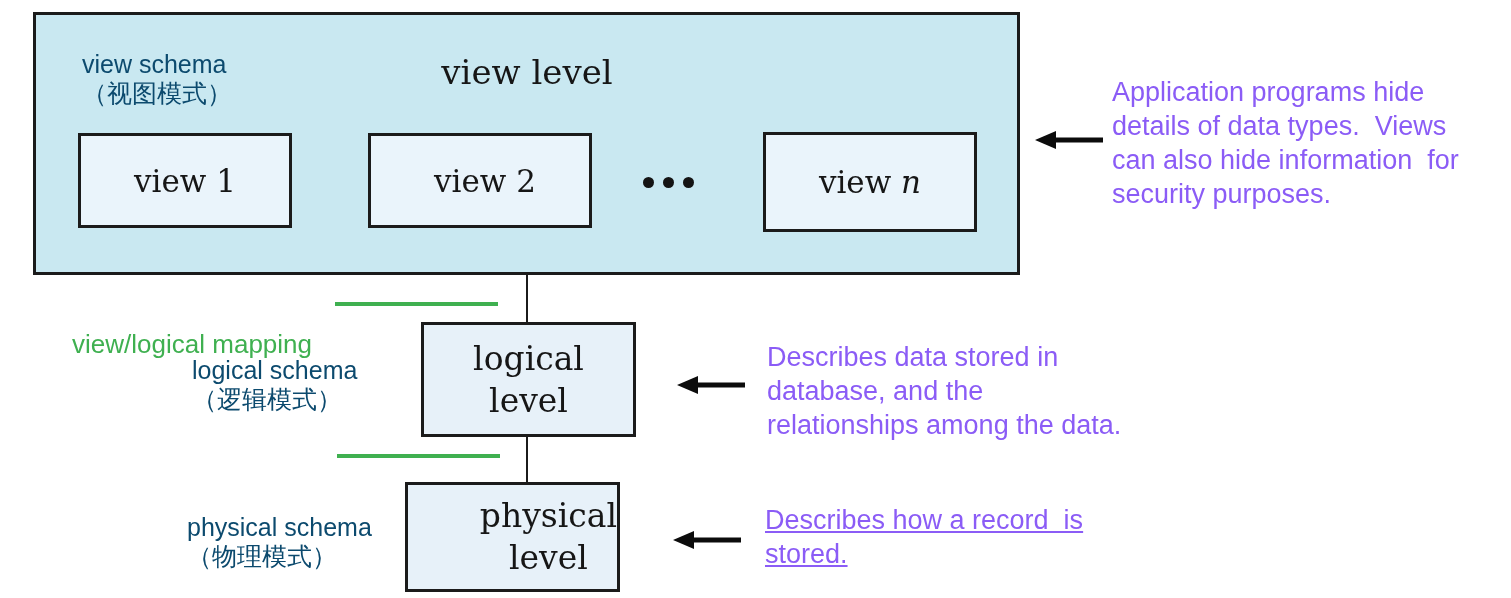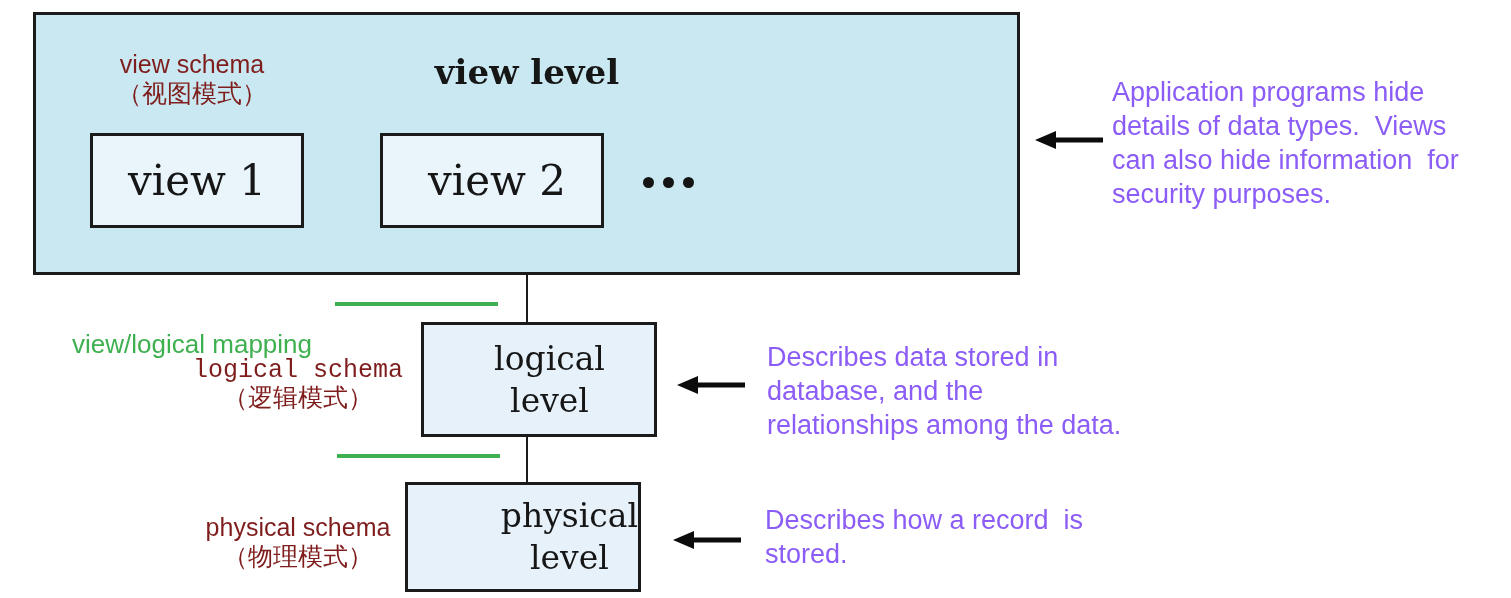--- a/index.html
+++ b/index.html
@@ -7,67 +7,66 @@
     position:relative;width:1511px;height:598px;background:#ffffff;
     font-family:"Liberation Sans",sans-serif;overflow:hidden;
   }
   .abs{position:absolute;}
   
   .big-box{
     left:33px;top:12px;width:981px;height:257px;
     background:#c9e8f1;border:3px solid #1b1b1b;
   }
   .serif{font-family:"DejaVu Serif","Liberation Serif",serif;color:#161616;}
-  .view-level-title{left:427px;top:52px;width:200px;text-align:center;font-size:34px;font-weight:bold;}
+  .view-level-title{left:427px;top:52px;width:200px;text-align:center;font-size:34px;}
   .inner-box{
     background:#eaf4fb;border:3px solid #1b1b1b;
     display:flex;align-items:center;justify-content:center;
-    font-size:42px;
-    margin-left:12px;
+    font-size:31px;
   }
   .view-box-1{left:78px;top:133px;width:208px;height:89px;}
   .view-box-2{left:368px;top:133px;width:208px;height:89px;padding-left:10px;}
   .view-box-n{left:763px;top:132px;width:208px;height:94px;}
   .italic{font-style:italic;}
   .prefix{white-space:pre;}
   .ellipsis{
     left:630px;top:170px;width:76px;height:24px;
     display:flex;align-items:center;justify-content:center;gap:9px;
   }
   .dot{width:11px;height:11px;border-radius:50%;background:#141414;}
   
   .schema-label{
-    color:#7f1d1d;text-align:center;font-size:25px;line-height:29px;white-space:pre-wrap;
+    color:#0c4a6e;font-size:25px;line-height:29px;white-space:pre-wrap;
   }
   .view-schema{left:82px;top:50px;width:220px;}
-  .logical-schema{left:192px;top:356px;width:212px;font-family:Liberation Mono, monospace;}
+  .logical-schema{left:192px;top:356px;width:212px;}
   .physical-schema{left:187px;top:513px;width:222px;}
   
   .mapping-label{color:#3fb050;font-size:26px;text-align:right;white-space:nowrap;margin-top:41px;}
   .mapping-1{left:40px;top:288px;width:272px;}
   .mapping-2{left:31px;top:440px;width:297px;}
   .green-line{height:4px;background:#3fb050;}
   .green-line-1{left:335px;top:302px;width:163px;}
   .green-line-2{left:337px;top:454px;width:163px;}
   
   .vline{width:2px;background:#1b1b1b;left:526px;}
   .vline-1{top:272px;height:50px;}
   .vline-2{top:435px;height:47px;}
   .level-box{
     background:#e7f1f9;border:3px solid #1b1b1b;
     display:flex;flex-direction:column;align-items:center;justify-content:center;
-    font-size:33px;line-height:42px;text-align:center;white-space:pre-wrap;padding-left:21px;
+    font-size:33px;line-height:42px;text-align:center;white-space:pre-wrap;
   }
   .logical-box{left:421px;top:322px;width:209px;height:109px;}
   .physical-box{left:405px;top:482px;width:209px;height:104px;align-items:flex-end;}
   
   .annotation{color:#8b5cf6;font-size:27px;line-height:34px;white-space:pre-wrap;}
   .annotation-1{left:1112px;top:75px;width:399px;}
   .annotation-2{left:767px;top:340px;width:480px;}
-  .annotation-3{left:765px;top:503px;width:420px;}
+  .annotation-3{left:765px;top:503px;width:420px;text-decoration:underline;}
   .arrow{width:68px;height:24px;}
   .arrow-1{left:1035px;top:128px;}
   .arrow-2{left:677px;top:373px;}
   .arrow-3{left:673px;top:528px;}
 </style>
 </head>
 <body>
 
 <div id="canvas">
 
@@ -85,20 +84,24 @@
   <div class="abs inner-box serif view-box-2">
     <span>view 2</span>
   </div>
 
   <div class="abs ellipsis" aria-label="...">
     <span class="dot"></span>
     <span class="dot"></span>
     <span class="dot"></span>
   </div>
 
+  <div class="abs inner-box serif view-box-n">
+    <span class="prefix">view </span>
+      <span class="italic">n</span>
+  </div>
 
   <div class="abs vline vline-1"></div>
   <div class="abs vline vline-2"></div>
 
   <div class="abs mapping-label mapping-1">view/logical mapping</div>
   <div class="abs green-line green-line-1"></div>
 
   <div class="abs green-line green-line-2"></div>
 
   <div class="abs schema-label logical-schema">logical schema

